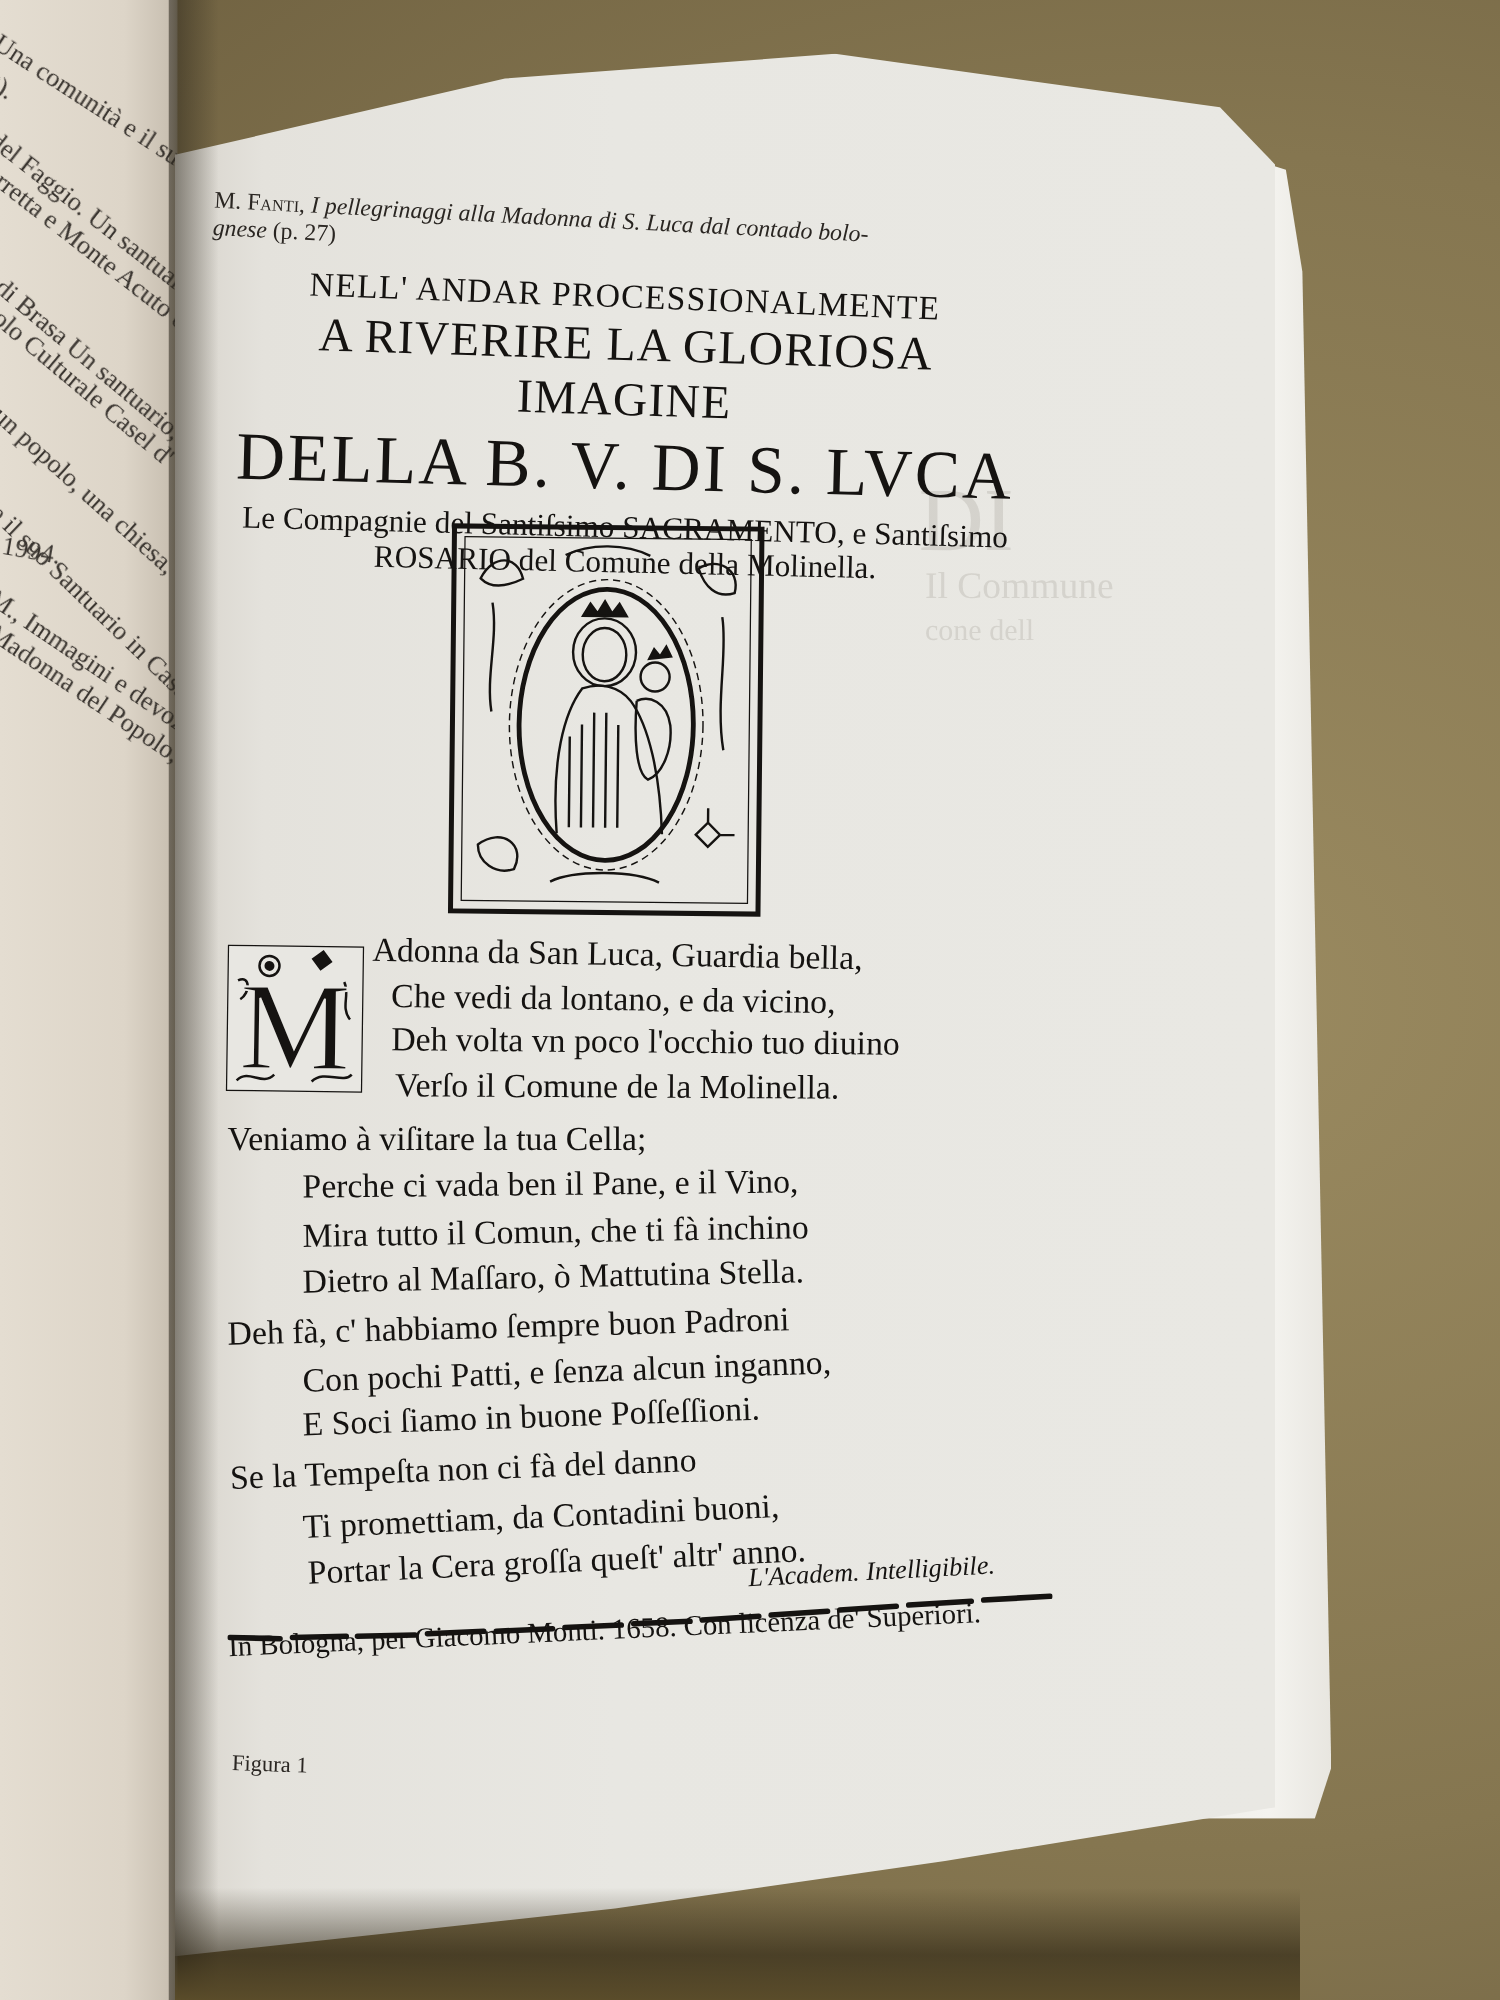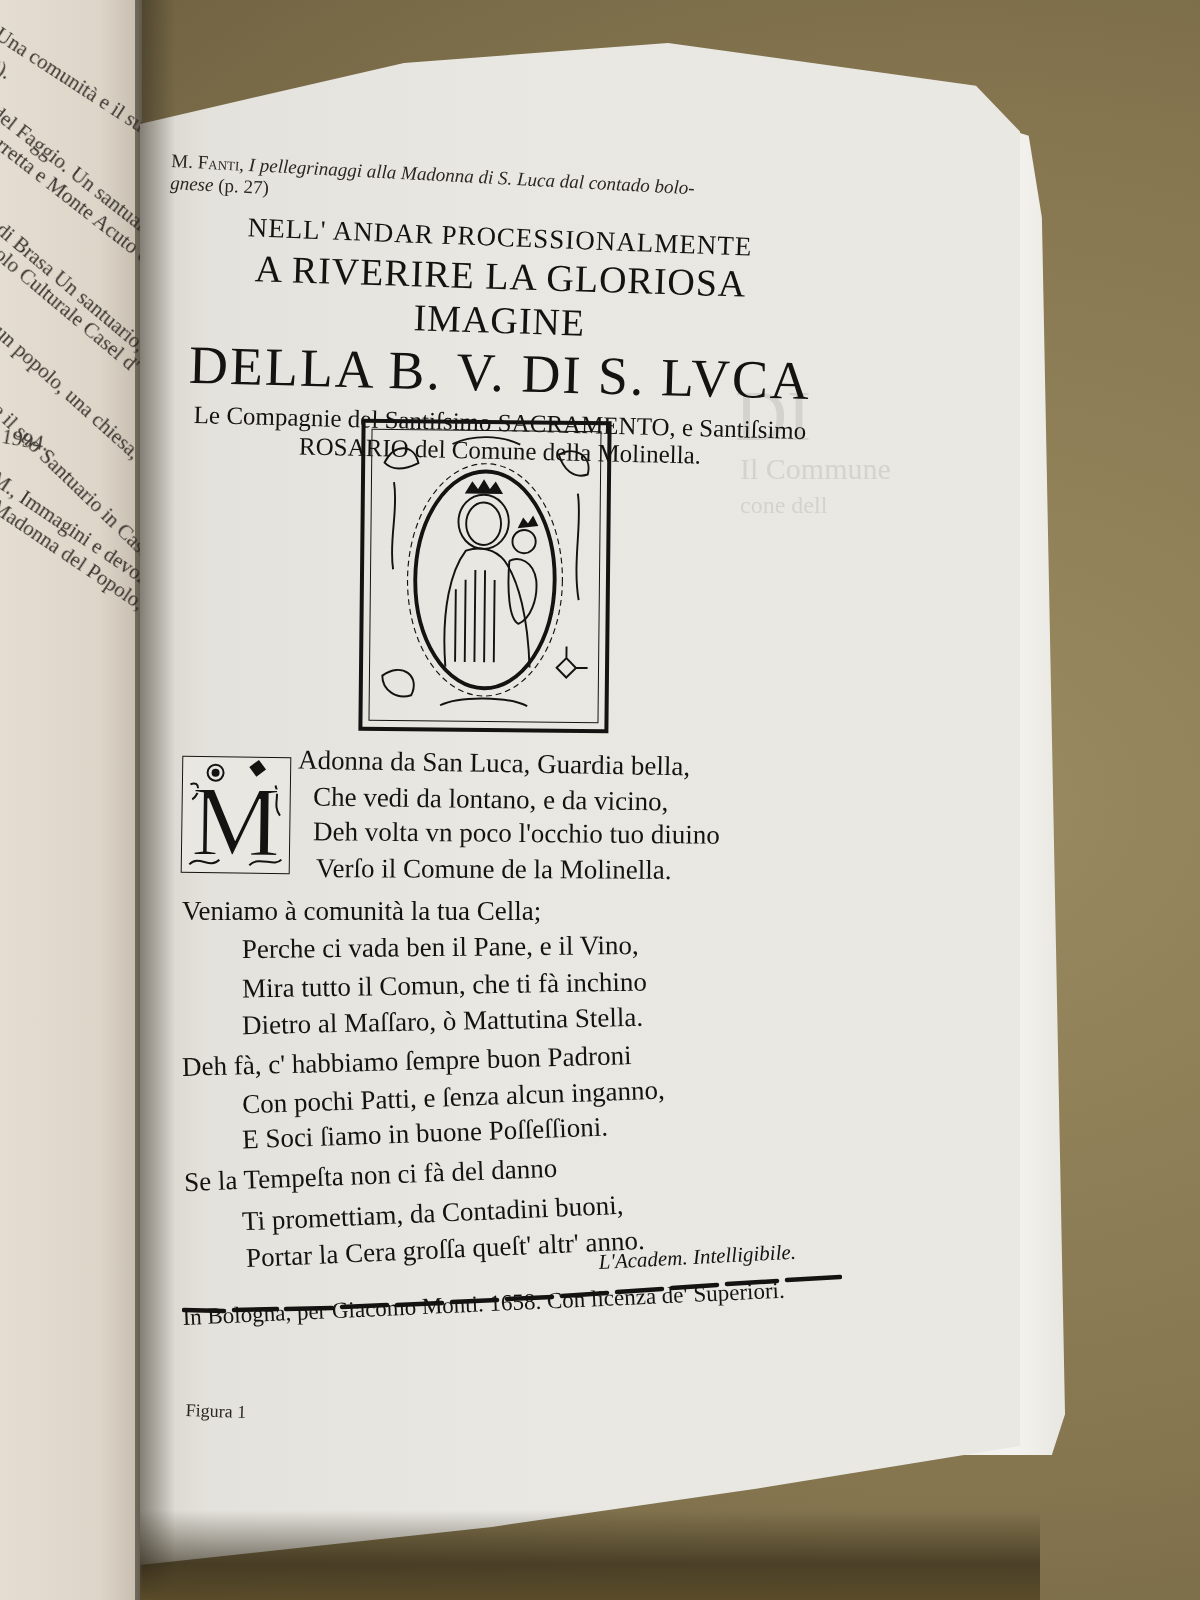--- a/index.html
+++ b/index.html
@@ -181,21 +181,21 @@
       <path d="M10 110 C20 100 30 115 40 105 M70 110 C80 100 95 112 102 104"></path>
     </g>
     <text x="56" y="100" text-anchor="middle" font-family="Liberation Serif, serif" font-size="100" fill="#151311" stroke="#e8e7e2" stroke-width="1.5">M</text>
   </svg>
 
   <div class="poem">
     <div class="row" style="left:118px;top:0px;transform:rotate(1deg);">Adonna da San Luca, Guardia bella,</div>
     <div class="row" style="left:133px;top:36px;transform:rotate(0.8deg);">Che vedi da lontano, e da vicino,</div>
     <div class="row" style="left:133px;top:70px;transform:rotate(0.5deg);">Deh volta vn poco l'occhio tuo diuino</div>
     <div class="row" style="left:136px;top:106px;transform:rotate(0.3deg);">Verſo il Comune de la Molinella.</div>
-    <div class="row" style="left:2px;top:148px;transform:rotate(0deg);">Veniamo à comunità la tua Cella;</div>
+    <div class="row" style="left:2px;top:148px;transform:rotate(0deg);">Veniamo à viſitare la tua Cella;</div>
     <div class="row" style="left:62px;top:184px;transform:rotate(-0.6deg);">Perche ci vada ben il Pane, e il Vino,</div>
     <div class="row" style="left:62px;top:222px;transform:rotate(-1deg);">Mira tutto il Comun, che ti fà inchino</div>
     <div class="row" style="left:62px;top:258px;transform:rotate(-1.2deg);">Dietro al Maſſaro, ò Mattutina Stella.</div>
     <div class="row" style="left:2px;top:298px;transform:rotate(-1.5deg);">Deh fà, c' habbiamo ſempre buon Padroni</div>
     <div class="row" style="left:62px;top:334px;transform:rotate(-2deg);">Con pochi Patti, e ſenza alcun inganno,</div>
     <div class="row" style="left:62px;top:370px;transform:rotate(-2deg);">E Soci ſiamo in buone Poſſeſſioni.</div>
     <div class="row" style="left:4px;top:412px;transform:rotate(-2.2deg);">Se la Tempeſta non ci fà del danno</div>
     <div class="row" style="left:62px;top:450px;transform:rotate(-2.5deg);">Ti promettiam, da Contadini buoni,</div>
     <div class="row" style="left:66px;top:486px;transform:rotate(-2.6deg);">Portar la Cera groſſa queſt' altr' anno.</div>
   </div>

